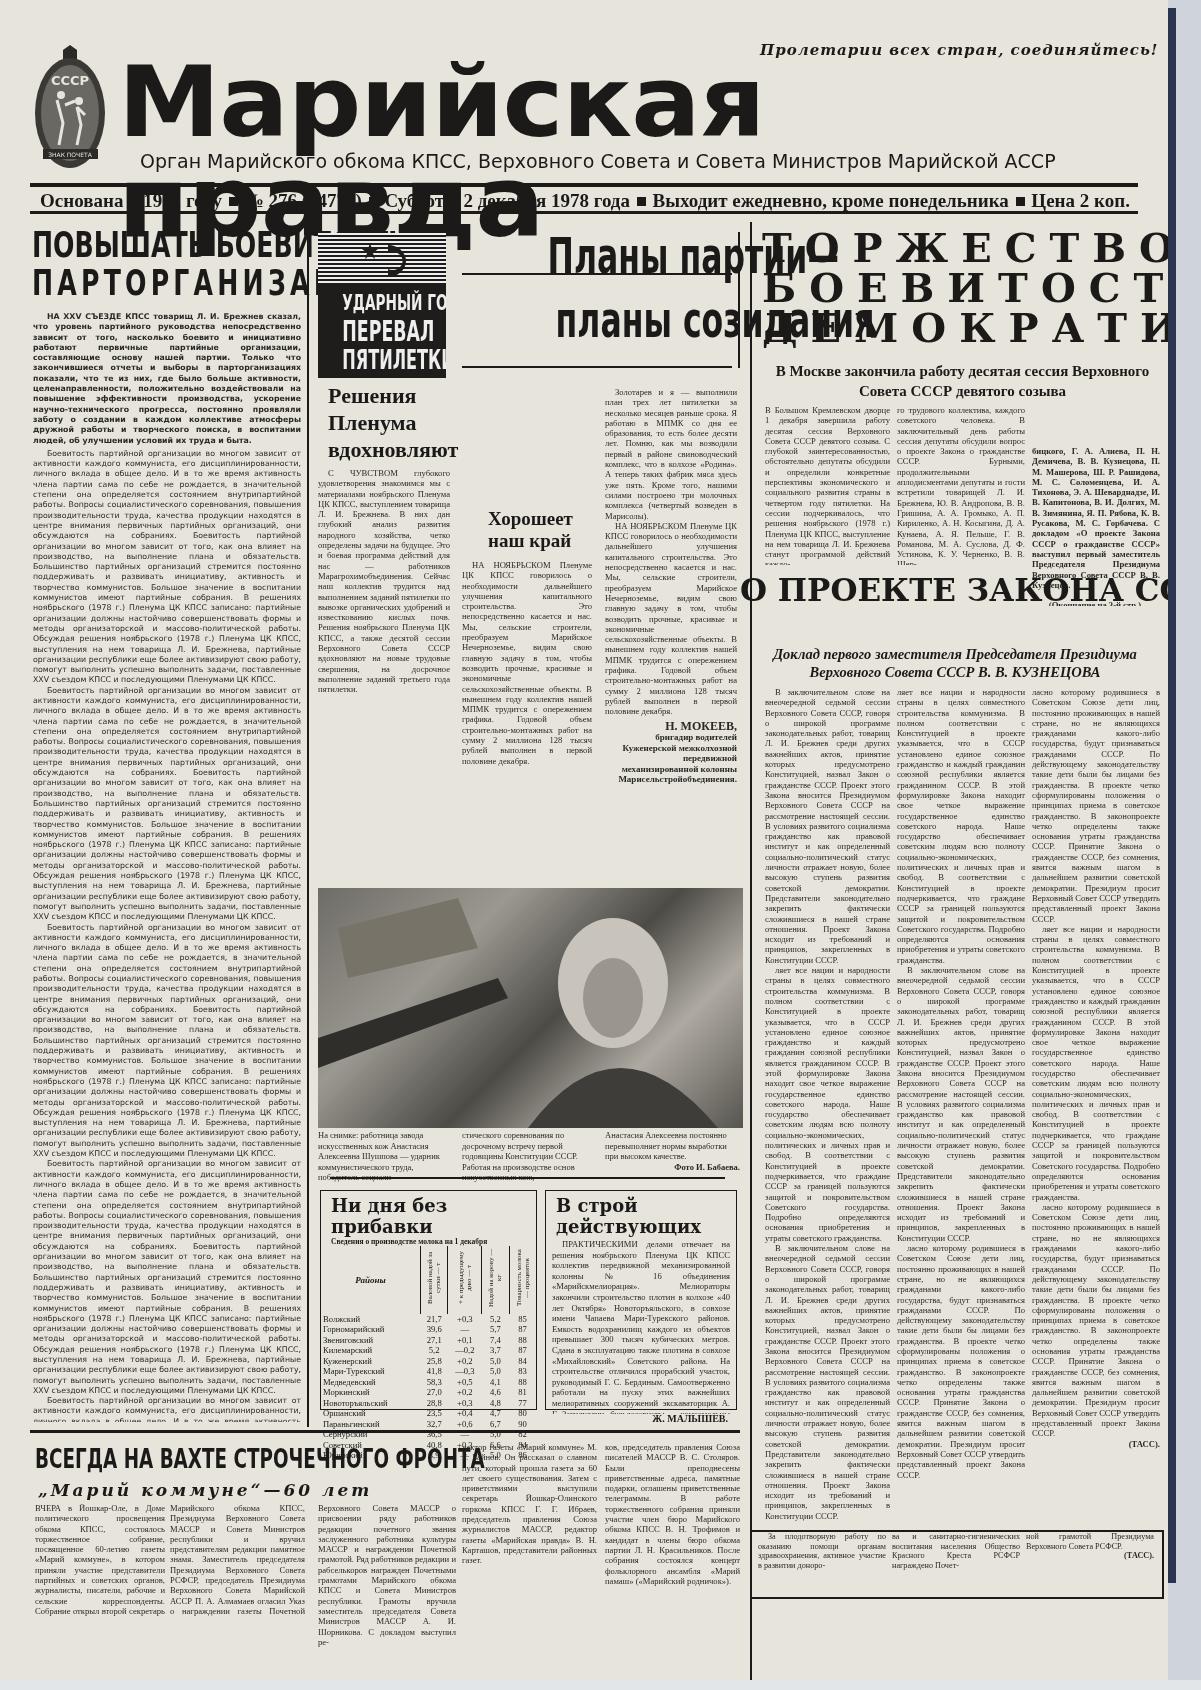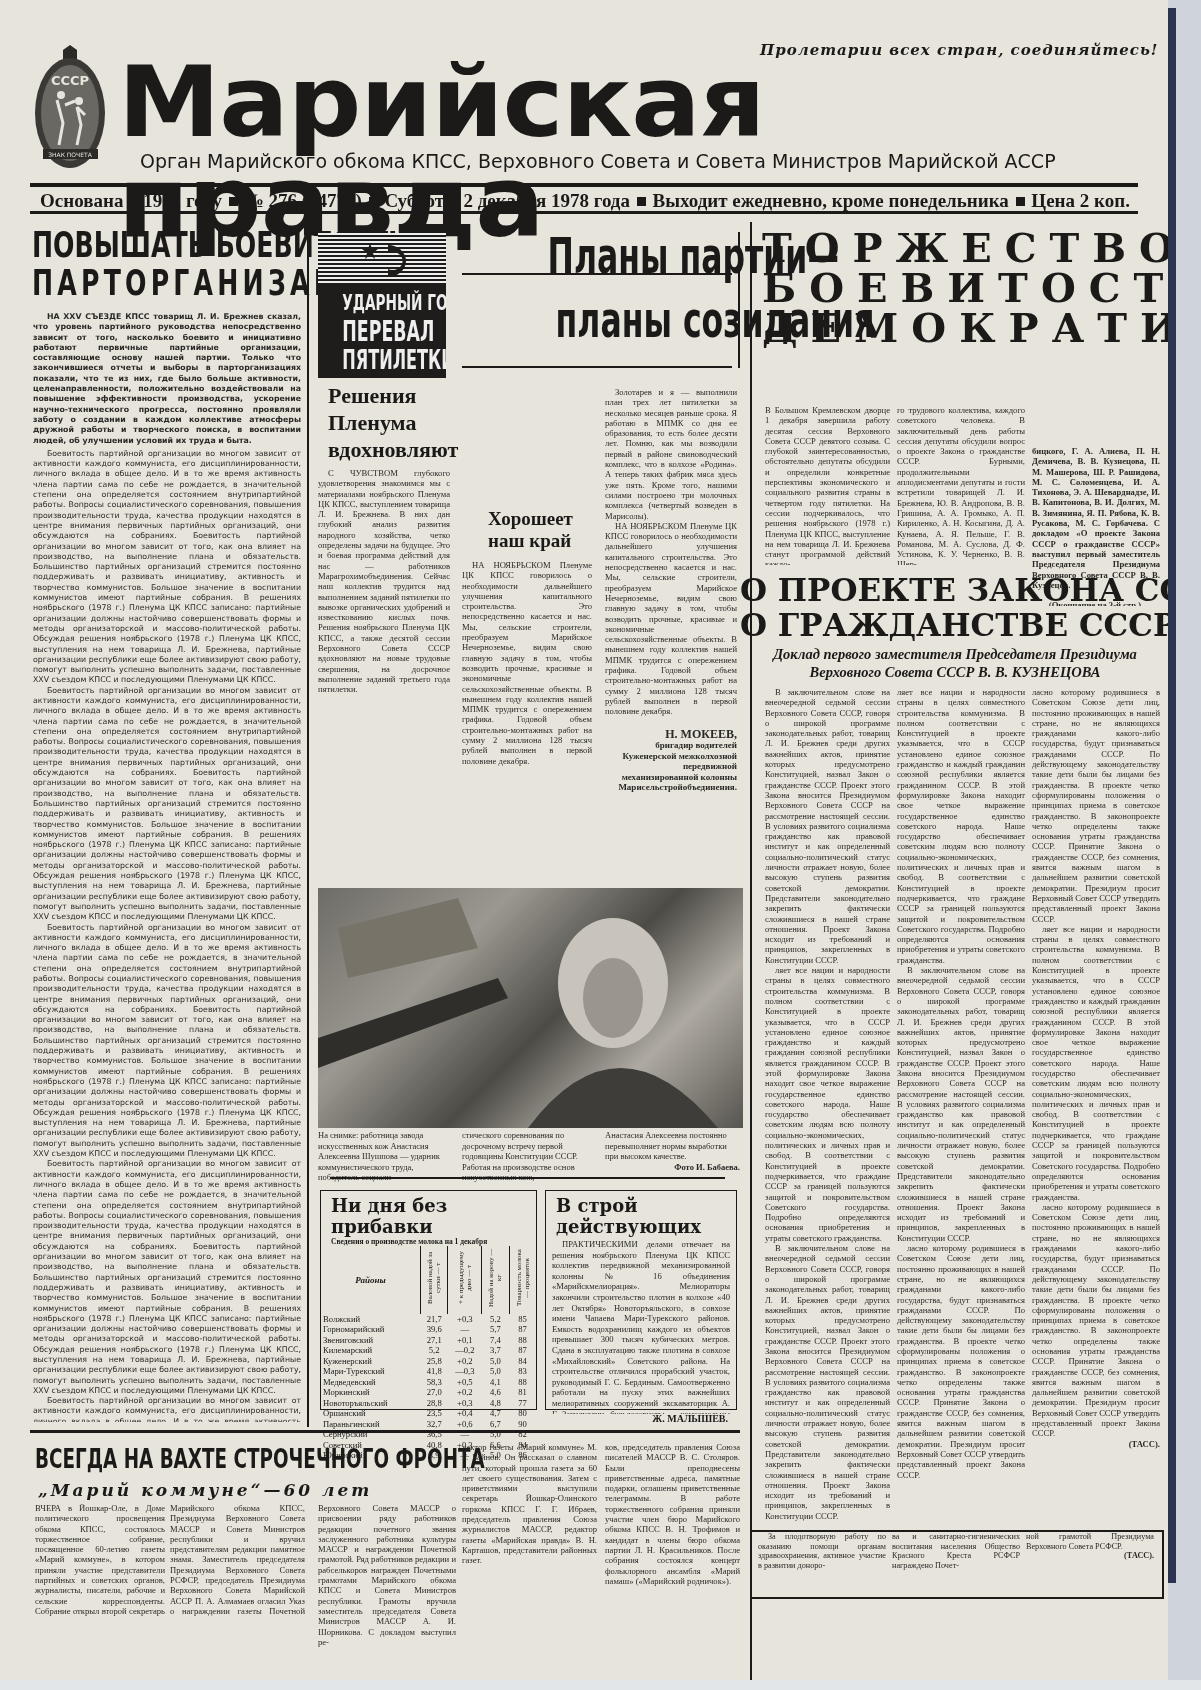--- a/index.html
+++ b/index.html
@@ -156,21 +156,21 @@
 
   <div class="h-plany">Планы партии—</div>
   <div class="h-plany h-plany2">планы созидания</div>
   <div class="h-khor" style="width:100px;">Хорошеет наш край</div>
   <div class="col txt" style="left:462px;top:560px;width:130px;height:320px;">
     <p style="margin:0;text-indent:10px;">НА НОЯБРЬСКОМ Пленуме ЦК КПСС говорилось о необходимости дальнейшего улучшения капитального строительства. Это непосредственно касается и нас. Мы, сельские строители, преобразуем Марийское Нечерноземье, видим свою главную задачу в том, чтобы возводить прочные, красивые и экономичные сельскохозяйственные объекты. В нынешнем году коллектив нашей МПМК трудится с опережением графика. Годовой объем строительно-монтажных работ на сумму 2 миллиона 128 тысяч рублей выполнен в первой половине декабря.</p>
   </div>
   <div class="col txt" style="left:605px;top:387px;width:132px;height:495px;">
     <p style="margin:0;text-indent:10px;">Золотарев и я — выполнили план трех лет пятилетки за несколько месяцев раньше срока. Я работаю в МПМК со дня ее образования, то есть более десяти лет. Помню, как мы возводили первый в районе свиноводческий комплекс, что в колхозе «Родина». А теперь таких фабрик мяса здесь уже пять. Кроме того, нашими силами построено три молочных комплекса (четвертый возведен в Марисолы).</p>
     <p style="margin:0;text-indent:10px;">НА НОЯБРЬСКОМ Пленуме ЦК КПСС говорилось о необходимости дальнейшего улучшения капитального строительства. Это непосредственно касается и нас. Мы, сельские строители, преобразуем Марийское Нечерноземье, видим свою главную задачу в том, чтобы возводить прочные, красивые и экономичные сельскохозяйственные объекты. В нынешнем году коллектив нашей МПМК трудится с опережением графика. Годовой объем строительно-монтажных работ на сумму 2 миллиона 128 тысяч рублей выполнен в первой половине декабря.</p>
-    <div class="sign" style="margin-top:12px;">
+    <div class="sign" style="margin-top:4px;">
       <b>Н. МОКЕЕВ,</b>
       <div>бригадир водителей Куженерской межколхозной передвижной механизированной колонны Марисельстройобъединения.</div>
     </div>
   </div>
 
   <div class="photo">
     <svg width="425" height="240" viewBox="0 0 425 240">
       <rect x="0" y="0" width="425" height="240" fill="none"></rect>
       <ellipse cx="295" cy="95" rx="55" ry="65" fill="#c8c4bb"></ellipse>
       <ellipse cx="295" cy="110" rx="30" ry="40" fill="#9a968d"></ellipse>
@@ -307,30 +307,30 @@
     <div class="h-box" style="margin:4px 0 2px 10px;font-size:18px;">В строй действующих</div>
     <div class="txt" style="padding:0 6px;height:175px;overflow:hidden;font-size:8.6px;line-height:10.6px;text-indent:10px;">ПРАКТИЧЕСКИМИ делами отвечает на решения ноябрьского Пленума ЦК КПСС коллектив передвижной механизированной колонны № 16 объединения «Марийскмелиорация». Мелиораторы закончили строительство плотин в колхозе «40 лет Октября» Новоторъяльского, в совхозе имени Чапаева Мари-Турекского районов. Емкость водохранилищ каждого из объектов превышает 300 тысяч кубических метров. Сдана в эксплуатацию также плотина в совхозе «Михайловский» Советского района. На строительстве отличился прорабский участок, руководимый Г. С. Бердиным. Самоотверженно работали на пуску этих важнейших мелиоративных сооружений экскаваторщик А. Г. Загидуллин, бульдозеристы — комсомольцы А. Картазаев и В. Лешкин, слесаря А. Е. Конов, И. С. Михеев.</div>
     <div class="sign" style="padding-right:8px;font-size:10px;">Ж. МАЛЫШЕВ.</div>
   </div>
 
   <div class="h-tor">
     <div>ТОРЖЕСТВО</div>
     <div>БОЕВИТОСТЬ</div>
     <div>ДЕМОКРАТИИ</div>
   </div>
+  <div class="sub-tor">В Москве закончила работу десятая сессия Верховного Совета СССР девятого созыва</div>
   <div class="col txt" style="left:765px;top:405px;width:125px;height:160px;">В Большом Кремлевском дворце 1 декабря завершила работу десятая сессия Верховного Совета СССР девятого созыва. С глубокой заинтересованностью, обстоятельно депутаты обсудили и определили конкретные перспективы экономического и социального развития страны в четвертом году пятилетки. На сессии подчеркивалось, что решения ноябрьского (1978 г.) Пленума ЦК КПСС, выступление на нем товарища Л. И. Брежнева станут программой действий каждо-</div>
   <div class="col txt" style="left:897px;top:405px;width:128px;height:160px;">го трудового коллектива, каждого советского человека. В заключительный день работы сессия депутаты обсудили вопрос о проекте Закона о гражданстве СССР. Бурными, продолжительными аплодисментами депутаты и гости встретили товарищей Л. И. Брежнева, Ю. В. Андропова, В. В. Гришина, А. А. Громыко, А. П. Кириленко, А. Н. Косыгина, Д. А. Кунаева, А. Я. Пельше, Г. В. Романова, М. А. Суслова, Д. Ф. Устинова, К. У. Черненко, В. В. Щер-</div>
   <div class="col txt" style="left:1032px;top:405px;width:128px;height:160px;font-weight:bold;margin-top:41px;">
     <div>бицкого, Г. А. Алиева, П. Н. Демичева, В. В. Кузнецова, П. М. Машерова, Ш. Р. Рашидова, М. С. Соломенцева, И. А. Тихонова, Э. А. Шеварднадзе, И. В. Капитонова, В. И. Долгих, М. В. Зимянина, Я. П. Рябова, К. В. Русакова, М. С. Горбачева. С докладом «О проекте Закона СССР о гражданстве СССР» выступил первый заместитель Председателя Президиума Верховного Совета СССР В. В. Кузнецов.</div>
     <div style="text-align:center;margin-top:10px;font-weight:bold;">(Окончание на 3-й стр.).</div>
   </div>
 
   <div class="h-zakon">
     <div>О ПРОЕКТЕ ЗАКОНА СССР</div>
-    <div>О ГРАЖДАНСТВЕ СССР</div>
   </div>
   <div class="sub-zakon">Доклад первого заместителя Председателя Президиума Верховного Совета СССР В. В. КУЗНЕЦОВА</div>
   <div class="col txt" style="left:765px;top:687px;width:125px;height:835px;">
     <p style="margin:0;text-indent:10px;">В заключительном слове на внеочередной седьмой сессии Верховного Совета СССР, говоря о широкой программе законодательных работ, товарищ Л. И. Брежнев среди других важнейших актов, принятие которых предусмотрено Конституцией, назвал Закон о гражданстве СССР. Проект этого Закона вносится Президиумом Верховного Совета СССР на рассмотрение настоящей сессии. В условиях развитого социализма гражданство как правовой институт и как определенный социально-политический статус личности отражает новую, более высокую ступень развития советской демократии. Представители законодательно закрепить фактически сложившиеся в нашей стране отношения. Проект Закона исходит из требований и принципов, закрепленных в Конституции СССР.</p>
     <p style="margin:0;text-indent:10px;">ляет все нации и народности страны в целях совместного строительства коммунизма. В полном соответствии с Конституцией в проекте указывается, что в СССР установлено единое союзное гражданство и каждый гражданин союзной республики является гражданином СССР. В этой формулировке Закона находит свое четкое выражение государственное единство советского народа. Наше государство обеспечивает советским людям всю полноту социально-экономических, политических и личных прав и свобод. В соответствии с Конституцией в проекте подчеркивается, что граждане СССР за границей пользуются защитой и покровительством Советского государства. Подробно определяются основания приобретения и утраты советского гражданства.</p>
     <p style="margin:0;text-indent:10px;">В заключительном слове на внеочередной седьмой сессии Верховного Совета СССР, говоря о широкой программе законодательных работ, товарищ Л. И. Брежнев среди других важнейших актов, принятие которых предусмотрено Конституцией, назвал Закон о гражданстве СССР. Проект этого Закона вносится Президиумом Верховного Совета СССР на рассмотрение настоящей сессии. В условиях развитого социализма гражданство как правовой институт и как определенный социально-политический статус личности отражает новую, более высокую ступень развития советской демократии. Представители законодательно закрепить фактически сложившиеся в нашей стране отношения. Проект Закона исходит из требований и принципов, закрепленных в Конституции СССР.</p>
 
   </div>
   <div class="col txt" style="left:897px;top:687px;width:128px;height:835px;">
     <p style="margin:0;">ляет все нации и народности страны в целях совместного строительства коммунизма. В полном соответствии с Конституцией в проекте указывается, что в СССР установлено единое союзное гражданство и каждый гражданин союзной республики является гражданином СССР. В этой формулировке Закона находит свое четкое выражение государственное единство советского народа. Наше государство обеспечивает советским людям всю полноту социально-экономических, политических и личных прав и свобод. В соответствии с Конституцией в проекте подчеркивается, что граждане СССР за границей пользуются защитой и покровительством Советского государства. Подробно определяются основания приобретения и утраты советского гражданства.</p>

